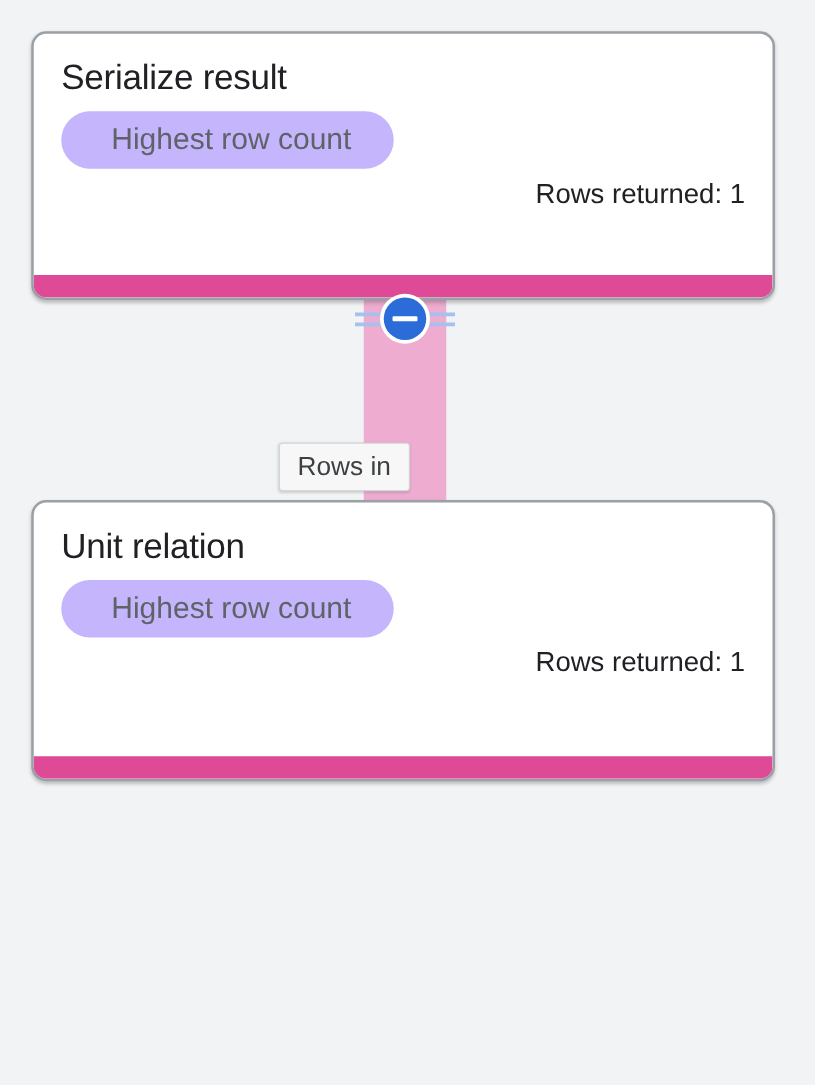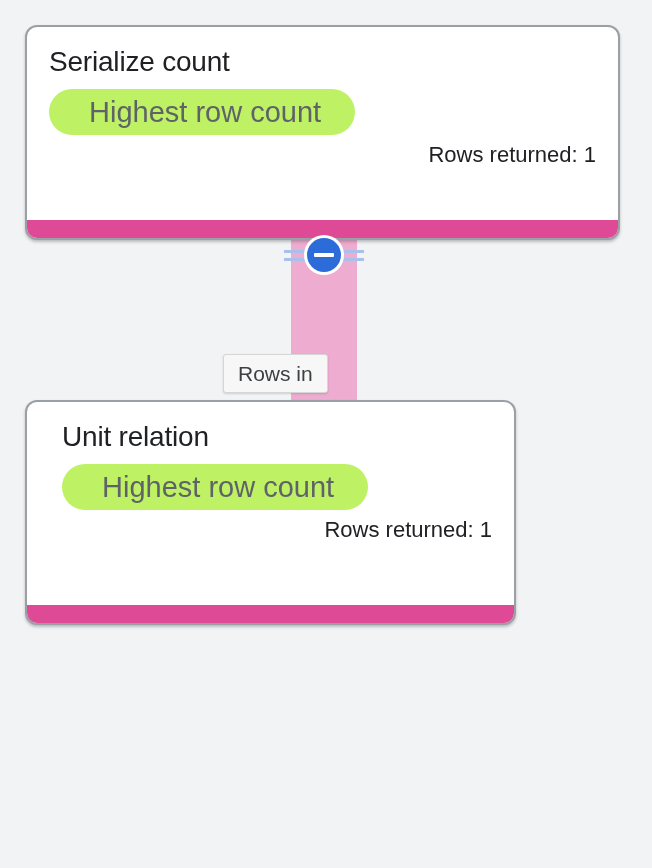--- a/index.html
+++ b/index.html
@@ -42,44 +42,43 @@
   }
   .node-card.card-1 {
     left: 25px;
     top: 25px;
     width: 595px;
     height: 215px;
   }
   .node-card.card-2 {
     left: 25px;
     top: 400px;
-    width: 491px;
+    width: 595px;
     height: 225px;
-    padding-left: 13px;
   }
 
   .node-body {
     padding: 18px 22px 0 22px;
   }
 
   .node-title {
     font-size: 28px;
     line-height: 34px;
     font-weight: normal;
     color: #202124;
     letter-spacing: -0.2px;
     margin: 0 0 10px 0;
     white-space: nowrap;
   }
 
   .node-badge {
     display: inline-block;
-    background: #bef264;
+    background: #c4b5fd;
     color: #5F6368;
-    font-size: 29px;
+    font-size: 24px;
     line-height: 30px;
     border-radius: 24px;
     padding: 8px 34px 8px 40px;
     margin: 0 0 6px 0;
     white-space: nowrap;
   }
 
   .node-rows {
     font-size: 22px;
     line-height: 28px;
@@ -156,21 +155,21 @@
 </style>
 </head>
 <body>
 
 <div class="canvas">
 
   <div class="connector-bar"></div>
 
   <div class="node-card card-1">
     <div class="node-body">
-      <div class="node-title">Serialize count</div>
+      <div class="node-title">Serialize result</div>
       <div class="node-badge">Highest row count</div>
       <div class="node-rows">Rows returned: 1</div>
     </div>
     <div class="node-footer"></div>
   </div>
 
   <div class="collapse-control">
     <svg class="collapse-rails" viewBox="0 0 80 34">
       <line x1="0" y1="13.5" x2="24" y2="13.5" stroke="#A8C0EC" stroke-width="3"></line>
       <line x1="0" y1="21.5" x2="24" y2="21.5" stroke="#A8C0EC" stroke-width="3"></line>

